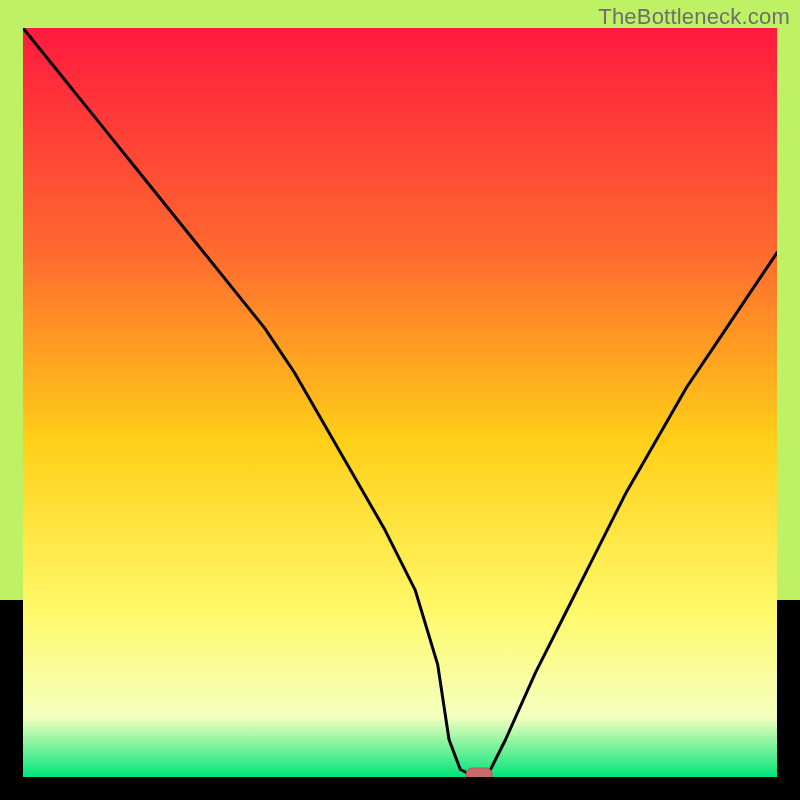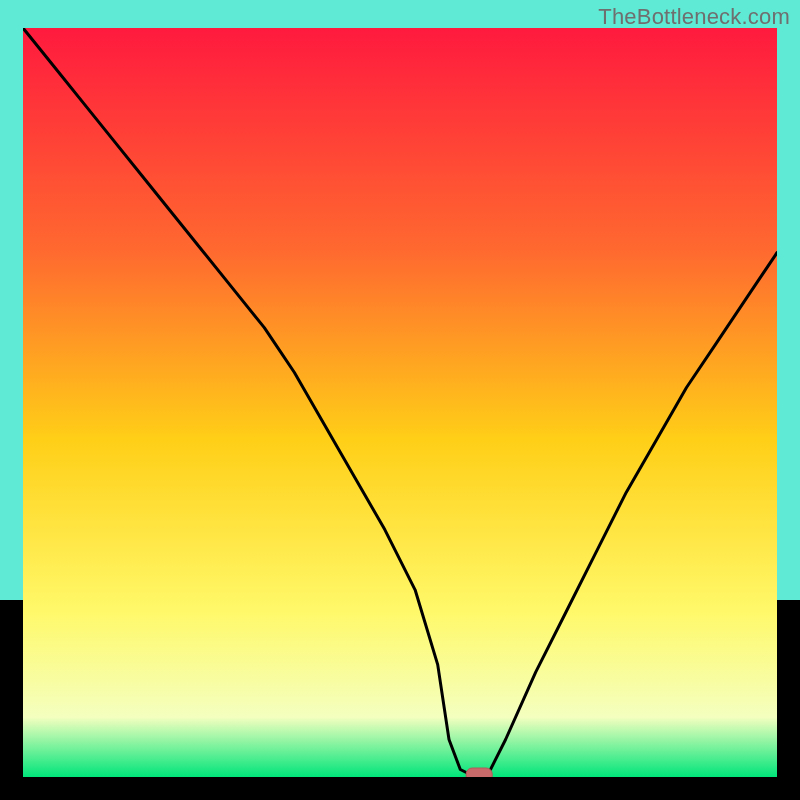--- a/index.html
+++ b/index.html
@@ -8,21 +8,21 @@
     width: 800px;
     height: 800px;
     background: #000;
     font-family: Arial, Helvetica, sans-serif;
     overflow: hidden;
   }
   .frame {
     position: relative;
     width: 800px;
     height: 600px;
-    background: #5eead4;
+    background: #bef264;
   }
   .watermark {
     position: absolute;
     top: 4px;
     right: 10px;
     color: #6f6f6f;
     font-size: 22px;
     font-weight: 500;
     letter-spacing: 0.2px;
     z-index: 5;

